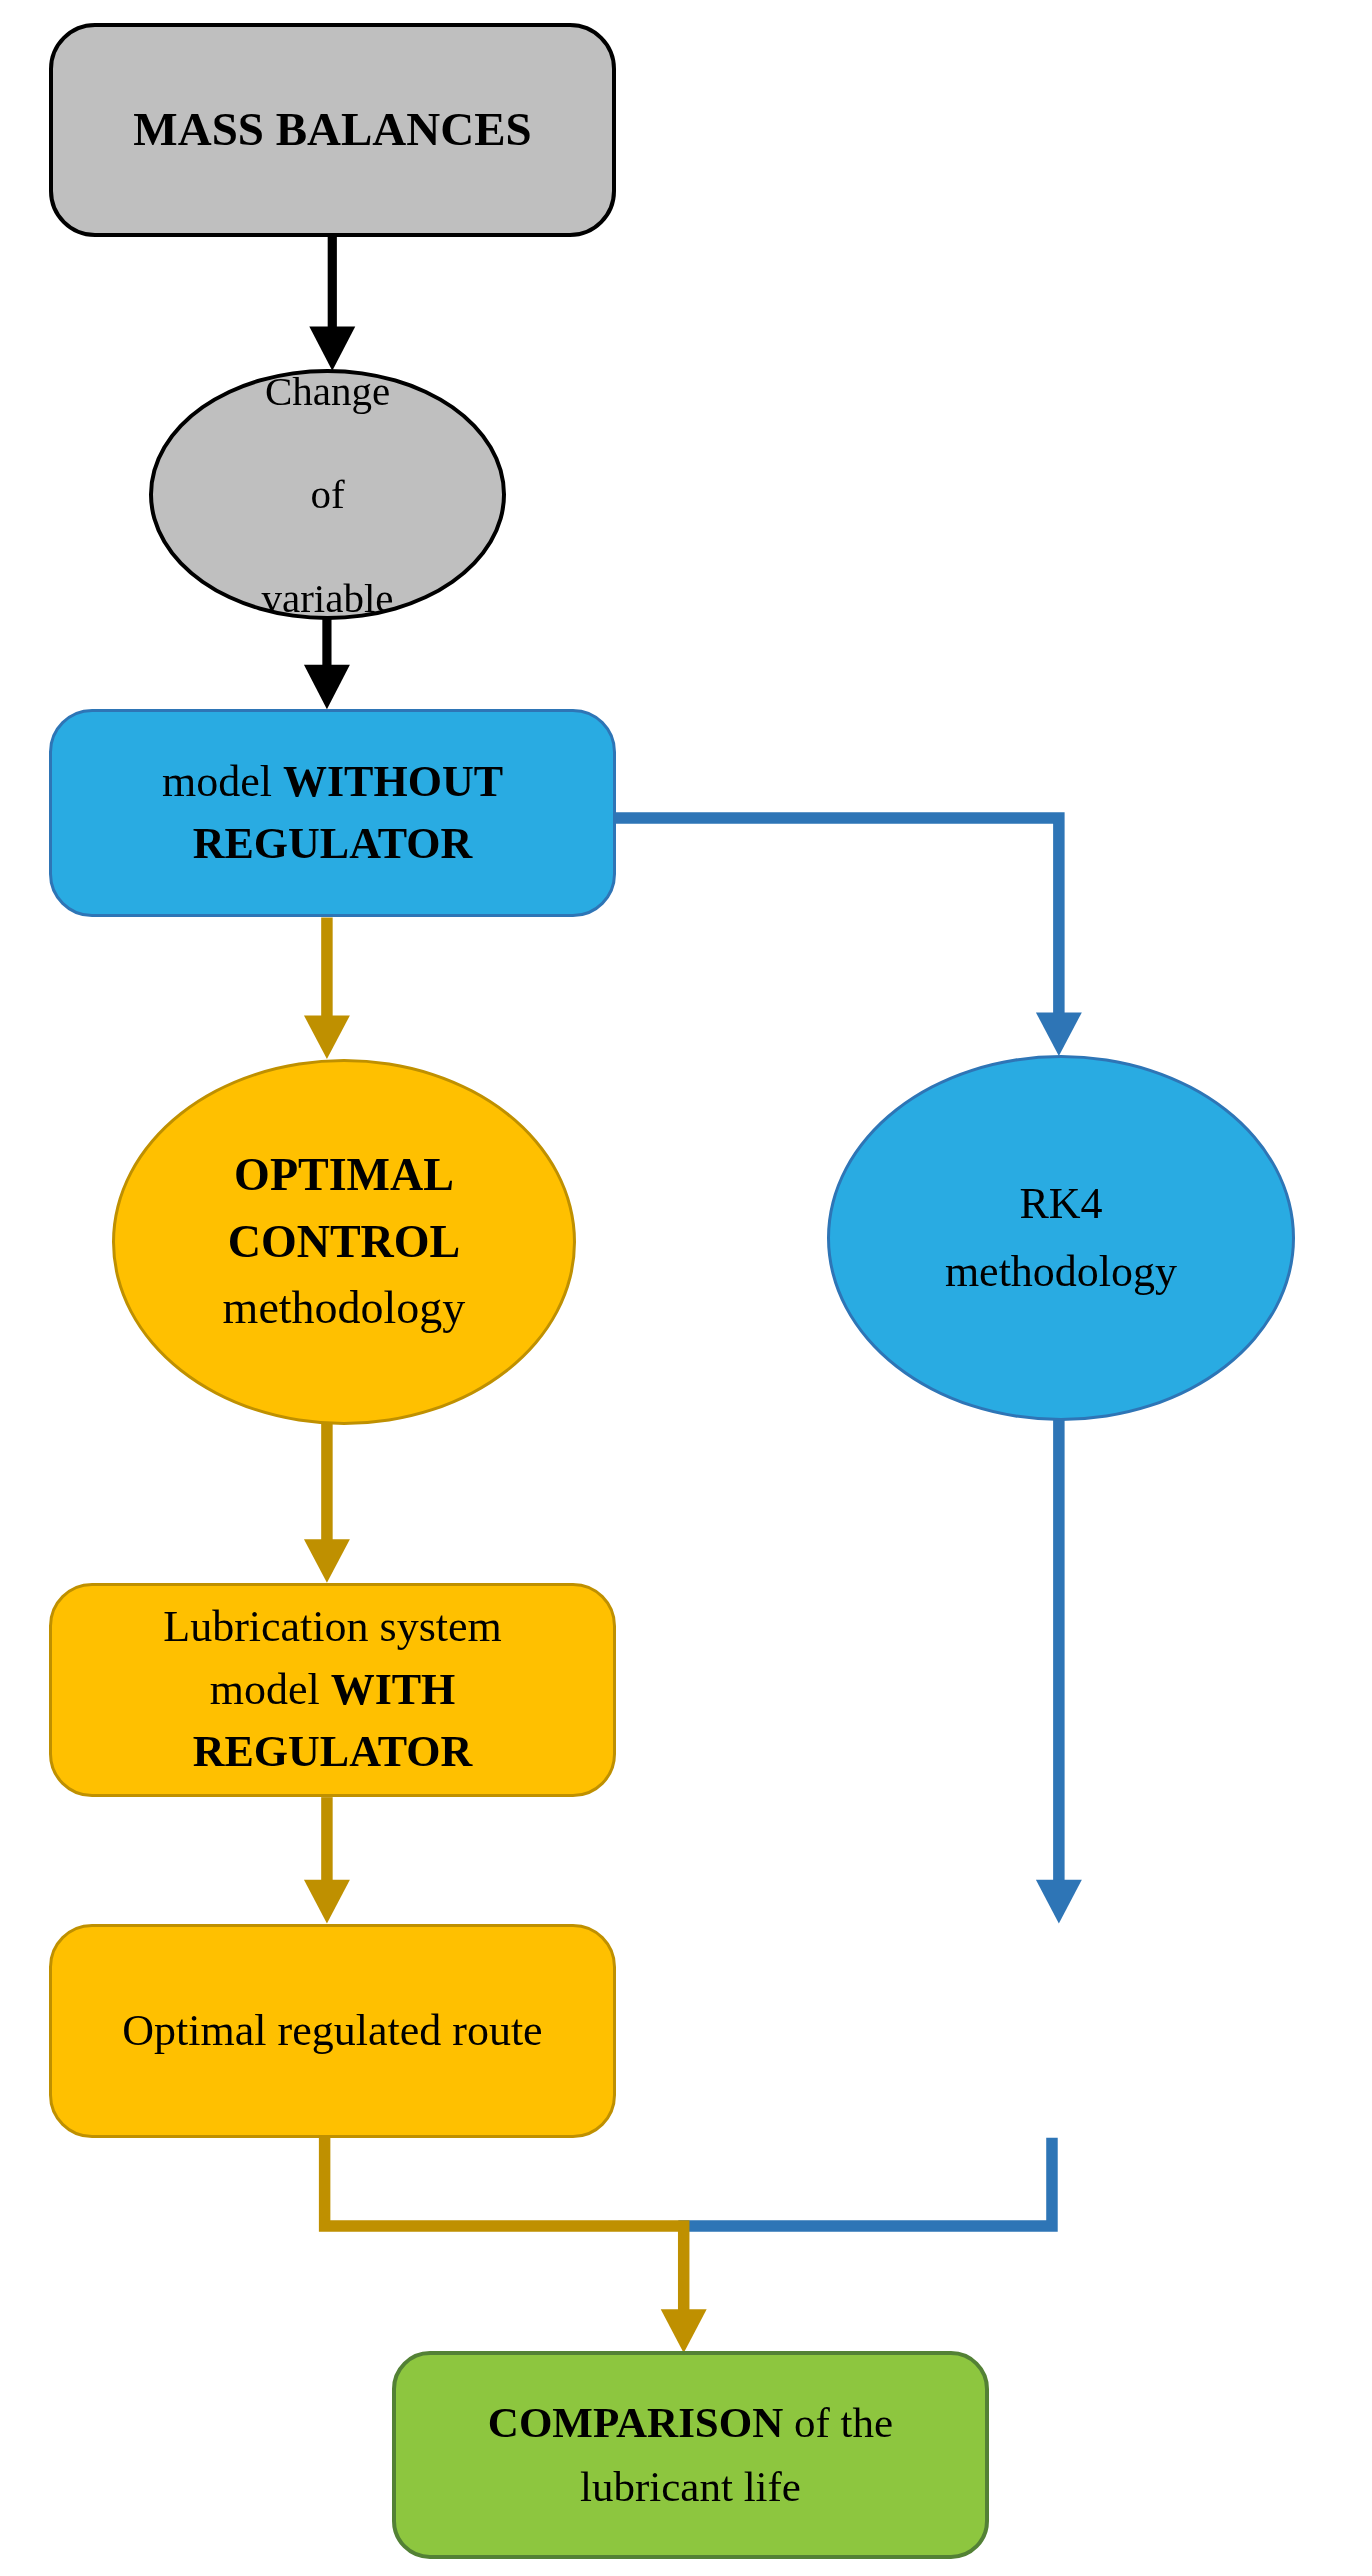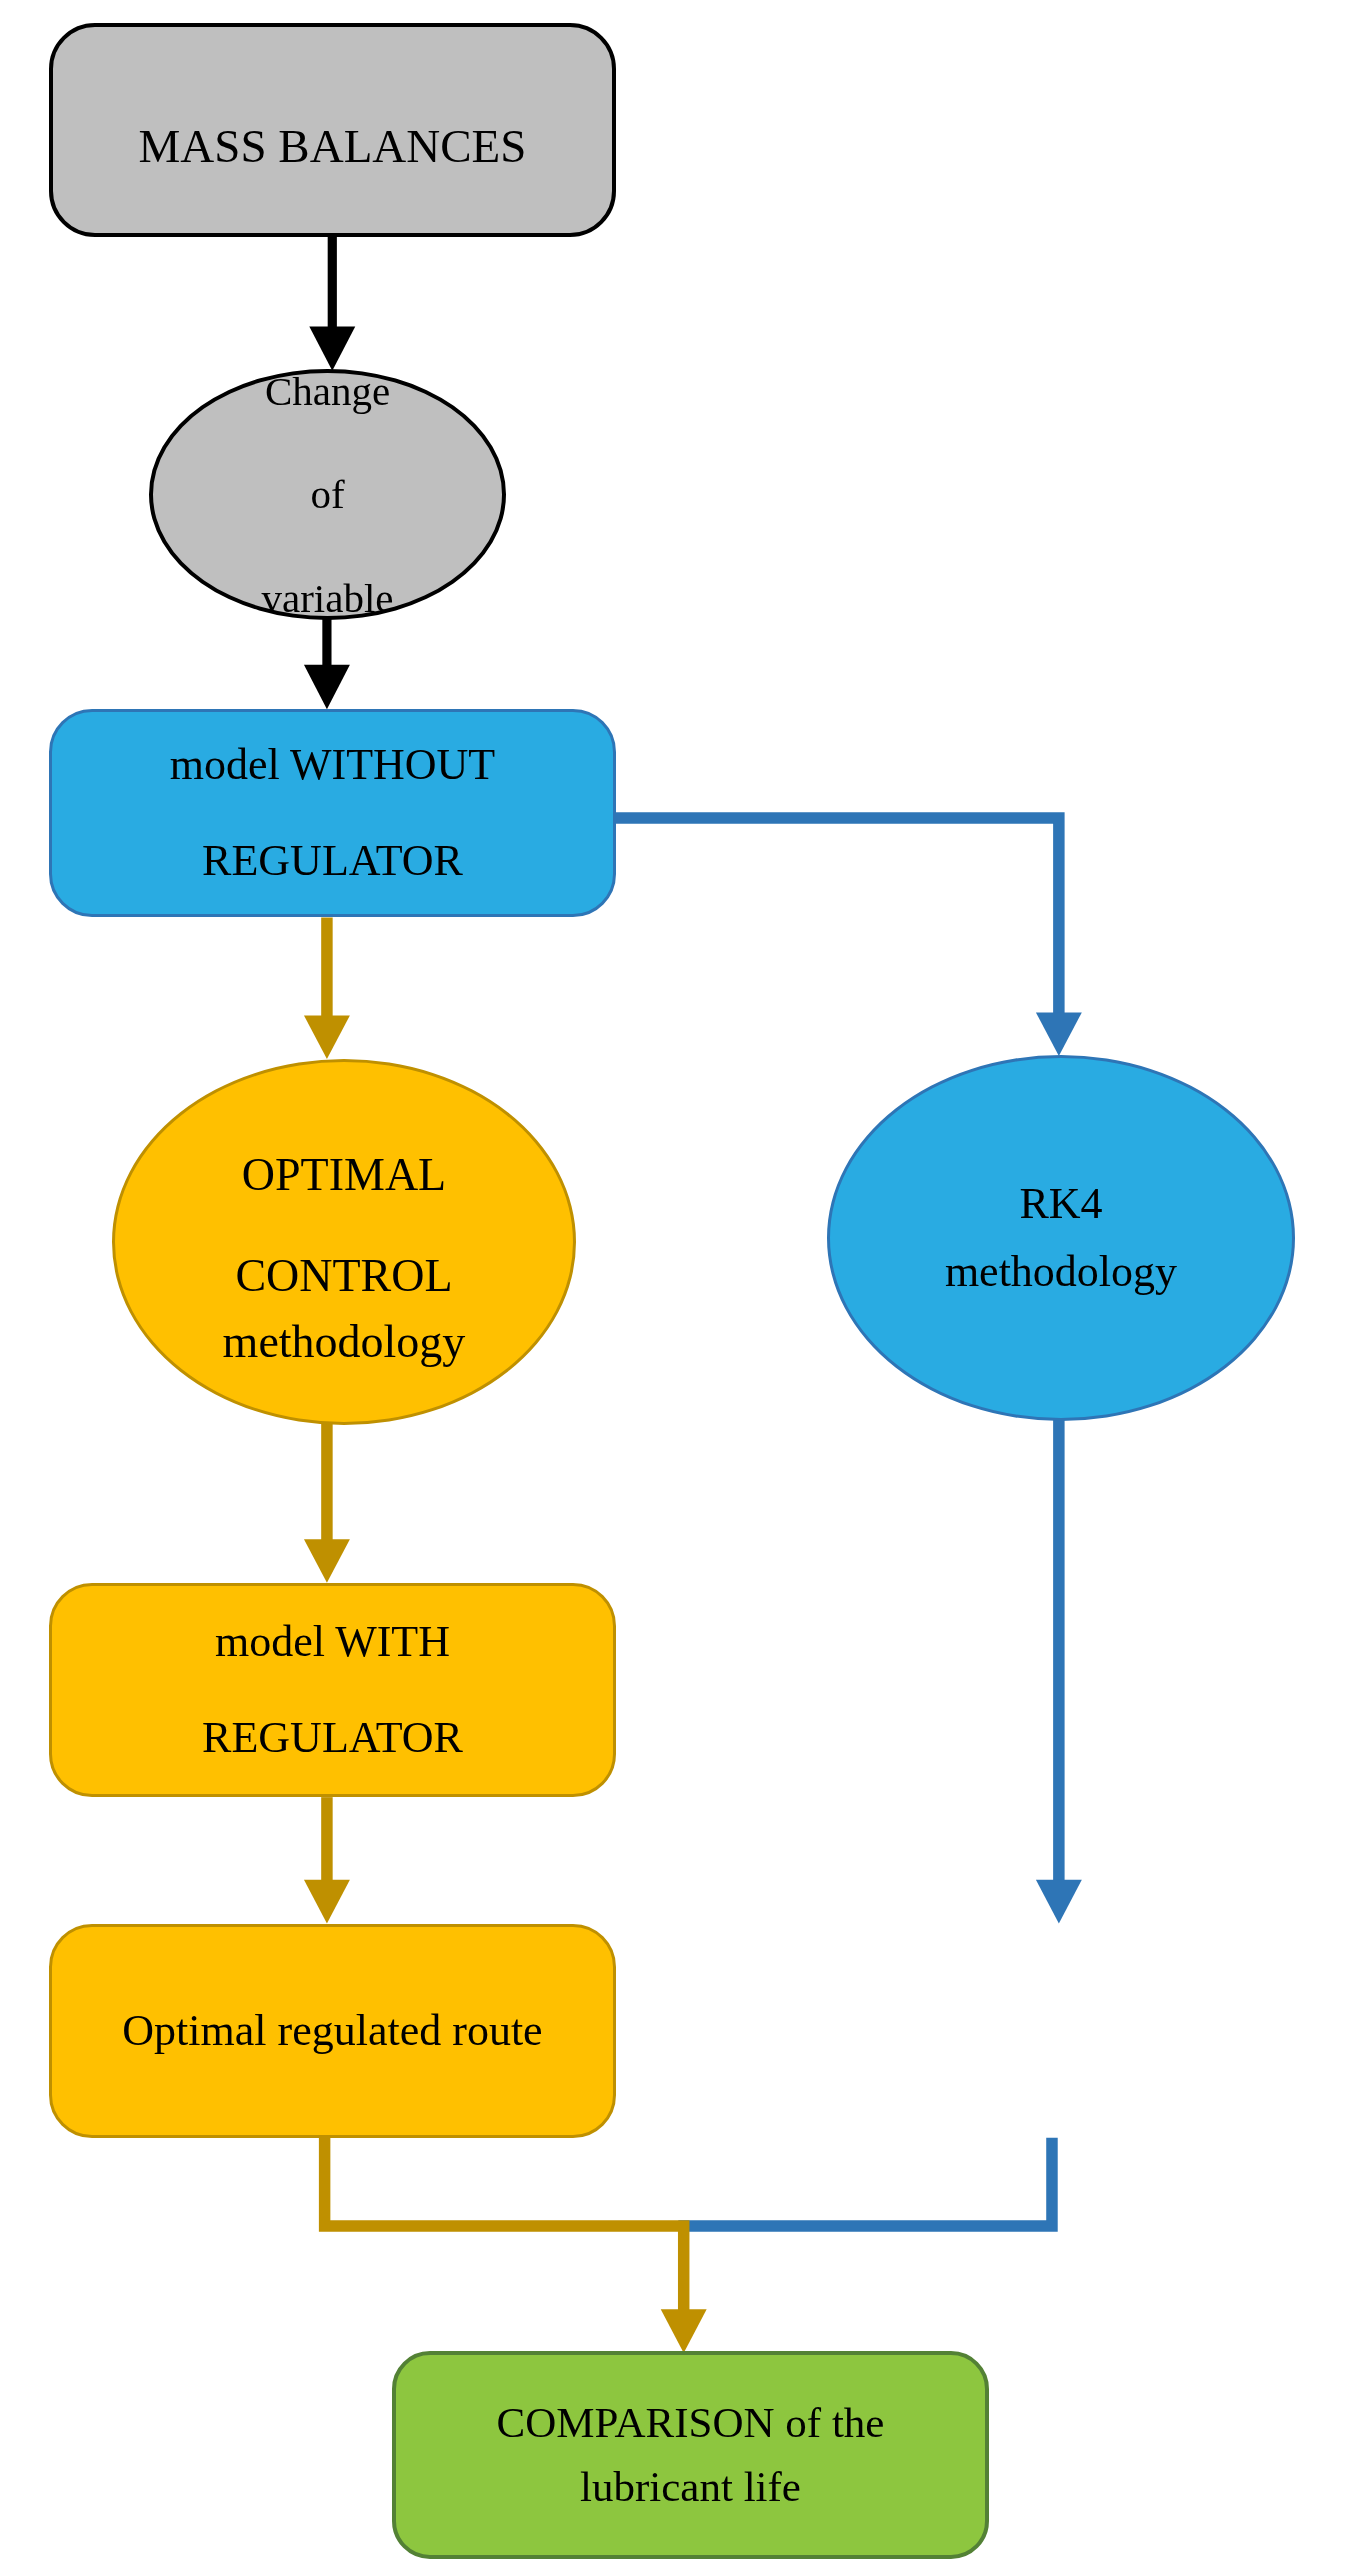--- a/index.html
+++ b/index.html
@@ -23,21 +23,21 @@
     text-align:center;
     box-sizing:border-box;
   }
   .rect{border-radius:43px;}
   .ellipse{border-radius:50%;}
   .gray-node{background:var(--c-gray-fill);border:4.6px solid var(--c-black);}
   .blue-node{background:var(--c-blue-fill);border:3.8px solid var(--c-blue-border);}
   .gold-node{background:var(--c-gold-fill);border:3.8px solid var(--c-gold-border);}
   .green-node{background:var(--c-green-fill);border:4.6px solid var(--c-green-border);}
   .line{white-space:pre;}
-  .bold{font-weight:normal;margin-top:34px;}
+  .bold{font-weight:bold;}
   .fs-mass{font-size:47px;line-height:1.3;}
   .fs-change{font-size:41px;line-height:1.38;}
   .fs-box{font-size:44px;line-height:1.42;}
   .fs-oc{font-size:46px;line-height:1.45;}
   .fs-rk4{font-size:44px;line-height:1.55;}
   .fs-route{font-size:44px;line-height:1.4;}
   .fs-comp{font-size:43px;line-height:1.5;}
   .stroke-black{stroke:var(--c-black);}
   .stroke-blue{stroke:var(--c-blue-border);}
   .stroke-gold{stroke:var(--c-gold-border);}
@@ -120,20 +120,21 @@
     <div class="line bold">CONTROL</div>
     <div class="line">methodology</div>
   </div>
 
   <div class="node ellipse blue-node fs-rk4" style="left:827px;top:1055px;width:468px;height:366px;">
     <div class="line">RK4</div>
     <div class="line">methodology</div>
   </div>
 
   <div class="node rect gold-node fs-box" style="left:49px;top:1583px;width:567px;height:214px;">
+    <div class="line">Lubrication system</div>
     <div class="line"><span>model </span><span class="bold">WITH</span></div>
     <div class="line bold">REGULATOR</div>
   </div>
 
   <div class="node rect gold-node fs-route" style="left:49px;top:1924px;width:567px;height:214px;">
     <div class="line">Optimal regulated route</div>
   </div>
 
 
   <div class="node rect green-node fs-comp" style="left:392px;top:2351px;width:597px;height:208px;border-radius:38px;">

